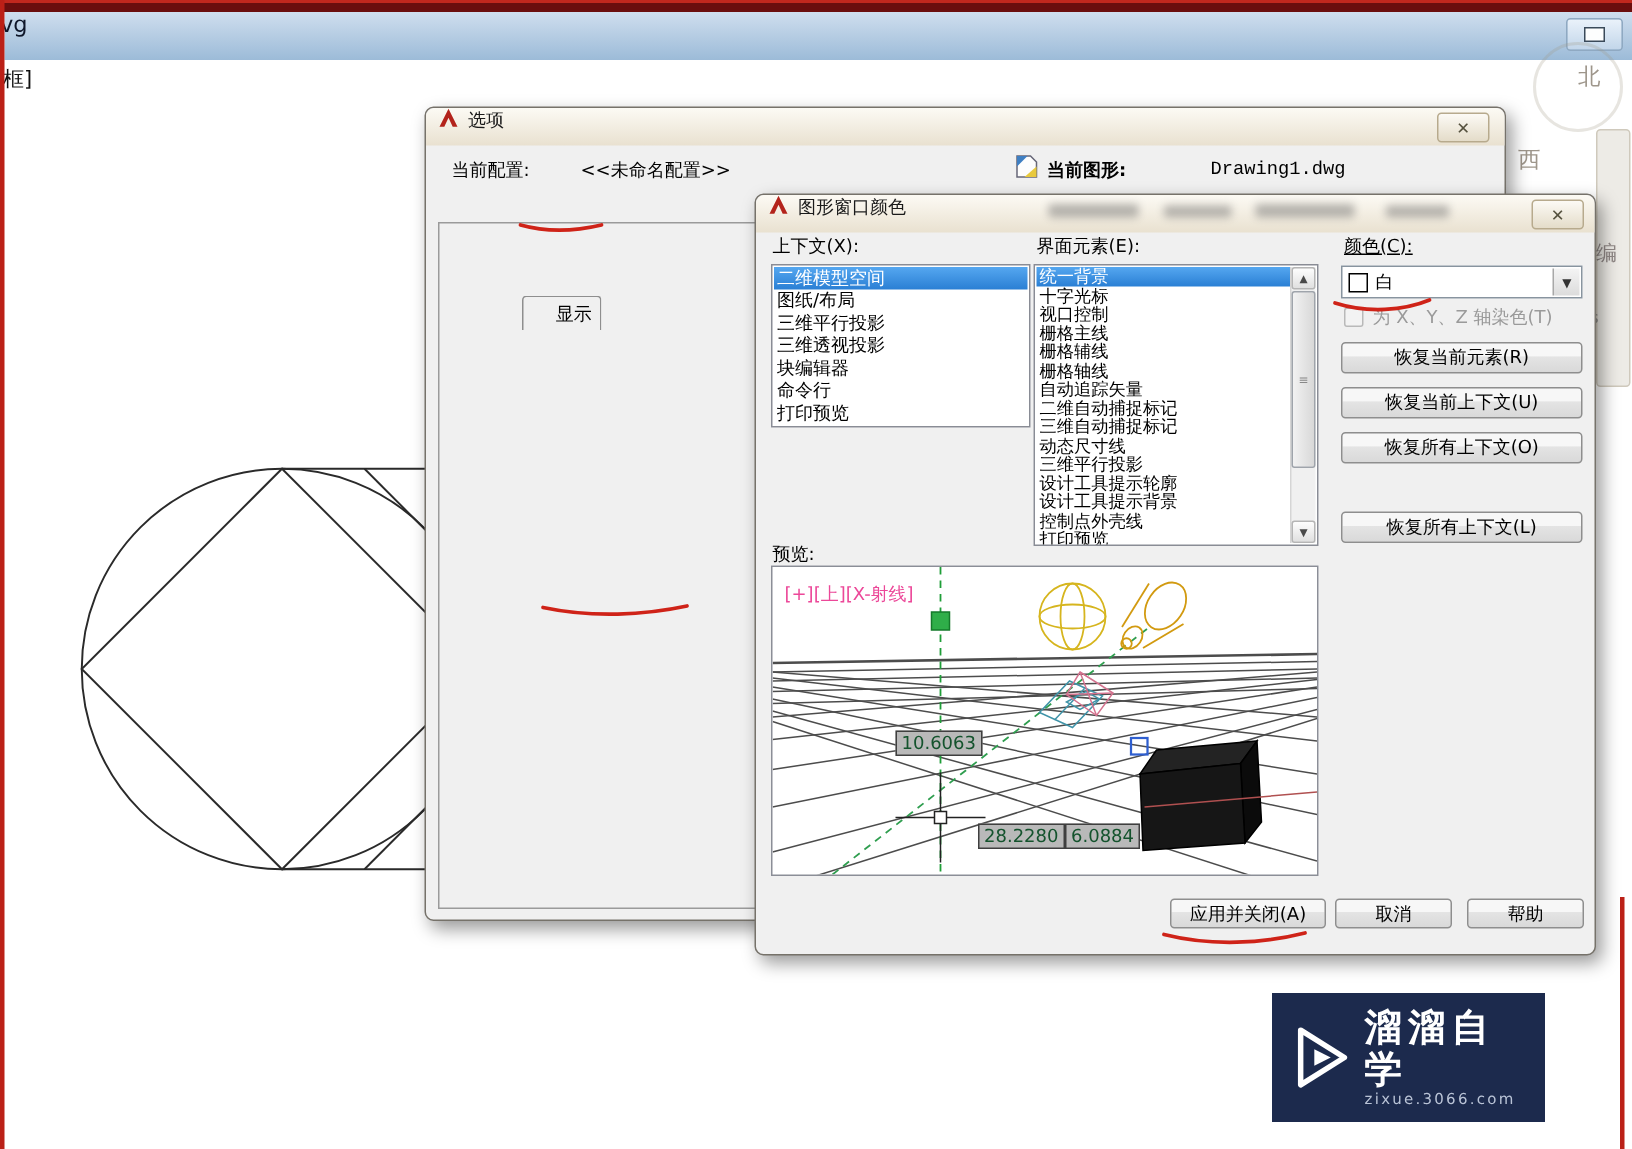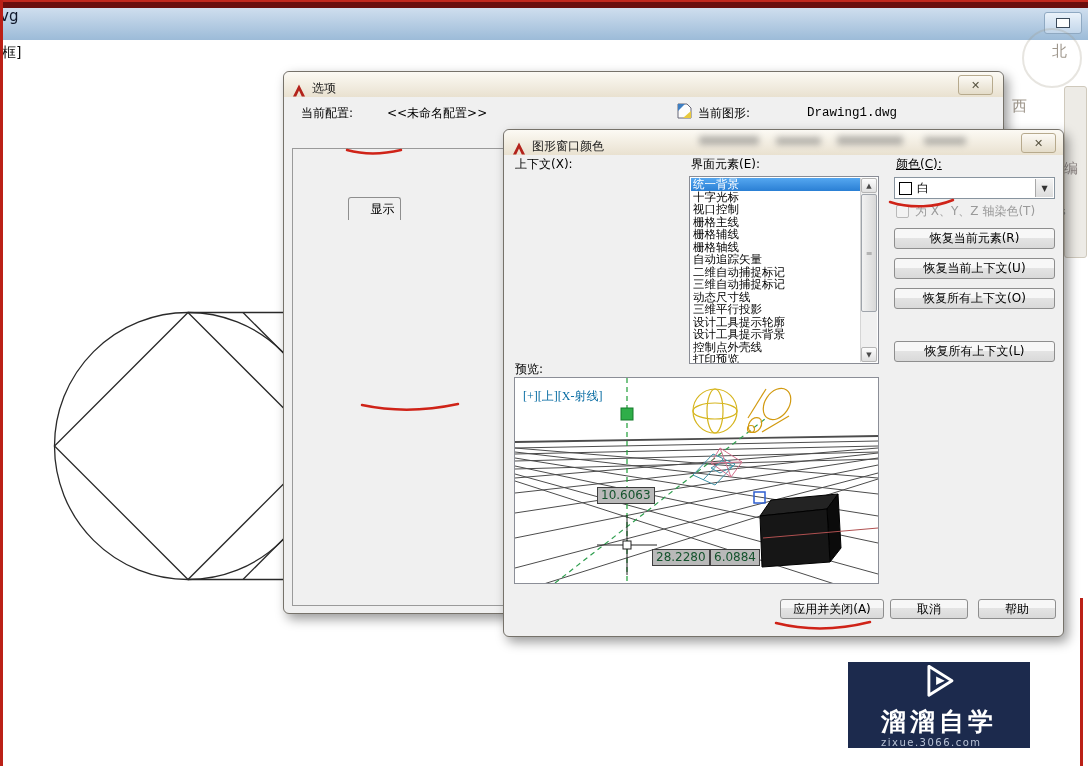--- a/index.html
+++ b/index.html
@@ -18,21 +18,21 @@
   .restore-glyph{width:12px;height:8px;border:1px solid #3a4a5a;background:#fdfefe;}
   .vp-label{left:2px;top:44px;font-size:14px;color:#111;}
   
   .fade{color:rgba(125,115,100,.75);font-size:15px;}
   .fade-circle{left:1022px;top:28px;width:56px;height:56px;border:2px solid rgba(160,150,130,.25);border-radius:50%;}
   .side-strip{left:1064px;top:86px;width:21px;height:170px;background:#edebe6;border:1px solid #cfc9bc;border-radius:3px;}
   
   .dlg{position:absolute;border:1px solid #76726a;border-radius:6px;background:#f0f0f0;
        box-shadow:4px 5px 12px rgba(0,0,0,.4);}
   .tb{position:absolute;left:0;right:0;top:0;height:25px;border-radius:6px 6px 0 0;
-      background:linear-gradient(#fcfaf4,#e9e1d0);display:flex;align-items:flex-end;gap:6px;padding:0 8px;box-sizing:border-box;}
+      background:linear-gradient(#fcfaf4,#e9e1d0);display:flex;align-items:flex-start;gap:6px;padding:0 8px;box-sizing:border-box;}
   .tb-title{font-size:12px;color:#1a1a1a;}
   .closebtn{position:absolute;width:33px;height:18px;border:1px solid #b7aa8d;border-radius:3px;
       background:linear-gradient(#fcfaf5,#e4dcc9);color:#56523f;font-size:11px;font-weight:bold;
       display:flex;align-items:center;justify-content:center;line-height:1;}
   .blurmark{position:absolute;background:#666;opacity:.45;filter:blur(3px);border-radius:2px;}
   
   .grp{position:absolute;border:1px solid #cbcbcb;border-radius:3px;}
   .legend{position:absolute;background:#f0f0f0;padding:0 4px;font-size:12px;}
   .row{position:absolute;height:16px;display:flex;align-items:center;gap:6px;white-space:nowrap;font-size:12px;}
   .cb{display:inline-block;width:13px;height:13px;box-sizing:border-box;border:1px solid #8e8e8e;border-radius:2px;
@@ -55,25 +55,25 @@
   .list{position:absolute;box-sizing:border-box;background:#fff;border:1px solid #898c95;overflow:hidden;padding:1px;}
   .li{height:15px;line-height:15px;padding:0 2px;font-size:12px;white-space:nowrap;}
   .li2{height:12.5px;line-height:12.5px;padding:0 2px;font-size:11.5px;white-space:nowrap;}
   .li.sel,.li2.sel{background:linear-gradient(#55a7f0,#2a7fd4);color:#fff;}
   .sb{position:absolute;top:1px;bottom:1px;right:1px;width:16px;background:#f0f0f0;border-left:1px solid #d5d5d5;}
   .sb-btn{position:absolute;left:0;width:16px;height:15px;box-sizing:border-box;border:1px solid #b5b5b5;border-radius:2px;
       background:linear-gradient(#fdfdfd,#e0e0e0);font-size:7px;color:#4a4a4a;display:flex;align-items:center;justify-content:center;}
   .sb-thumb{position:absolute;left:0;top:16px;width:16px;height:118px;box-sizing:border-box;border:1px solid #9fa4ab;border-radius:2px;
       background:linear-gradient(90deg,#f2f2f2,#d8d8d8);display:flex;align-items:center;justify-content:center;font-size:8px;color:#888;letter-spacing:0;}
   .dim{position:absolute;background:#b9b9b9;border:1px solid #3f3f3f;color:#14532d;font-size:12px;line-height:15px;padding:0 3px;}
-  .preview-tag{position:absolute;left:8px;top:10px;color:#0369a1;font-size:12px;font-family:Liberation Serif, serif;}
+  .preview-tag{position:absolute;left:8px;top:10px;color:#ec4899;font-size:12px;}
   .mono{font-family:"Liberation Mono","DejaVu Sans Mono",monospace;}
   
   .wm{position:absolute;left:848px;top:662px;width:182px;height:86px;background:#1c2a4d;z-index:40;
-      display:flex;align-items:center;padding:0 10px;box-sizing:border-box;gap:8px;flex-direction:column;}
+      display:flex;align-items:center;padding:0 10px;box-sizing:border-box;gap:8px;}
   .wm-brand{color:#fff;font-size:25px;font-weight:bold;letter-spacing:4px;line-height:1.1;}
   .wm-url{color:#b9c3d6;font-size:10px;letter-spacing:1.5px;margin-top:2px;}
   .scribbles{position:absolute;left:0;top:0;z-index:30;pointer-events:none;}
 </style>
 </head>
 <body>
 
 <div class="page">
 
   <div class="abs frame-top"></div>
@@ -113,21 +113,21 @@
         <span>✕</span>
       </div>
 
     <div class="row" style="left:17px;top:33px;">当前配置:</div>
     <div class="row" style="left:103px;top:33px;">&lt;&lt;未命名配置&gt;&gt;</div>
     <svg class="abs" style="left:393px;top:31px;" width="15" height="16">
       <polygon points="1,1 10,1 14,5 14,15 1,15" fill="#fdfdfd" stroke="#667" stroke-width="1"></polygon>
       <polygon points="1,1 8,1 1,8" fill="#3f7fc2"></polygon>
       <polygon points="14,15 14,8 6,15" fill="#e8c93e"></polygon>
     </svg>
-    <div class="row" style="left:414px;top:33px;">当前图形:</div>
+    <div class="row" style="left:414px;top:33px;font-weight:bold;">当前图形:</div>
     <div class="row mono" style="left:523px;top:33px;font-size:12.5px;">Drawing1.dwg</div>
 
     <div class="tab" style="left:16px;width:46px;">文件</div>
     <div class="tab active" style="left:64px;width:53px;">显示</div>
     <div class="tab" style="left:119px;width:83px;">打开和保存</div>
     <div class="tab" style="left:204px;width:58px;">打印</div>
     <div class="panel" style="left:8px;top:76px;width:703px;height:456px;"></div>
 
     <div class="grp" style="left:14px;top:84px;width:372px;height:252px;"></div>
     <div class="legend" style="left:23px;top:77px;">窗口元素</div>
@@ -216,20 +216,29 @@
     <div class="blurmark" style="left:333px;top:6px;width:66px;height:9px;"></div>
     <div class="blurmark" style="left:420px;top:7px;width:42px;height:8px;"></div>
     <div class="closebtn" style="right:7px;top:3px;">
         <span>✕</span>
       </div>
 
     <div class="row" style="left:11px;top:26px;">上下文(X):</div>
     <div class="row" style="left:187px;top:26px;">界面元素(E):</div>
     <div class="row" style="left:392px;top:26px;text-decoration:underline;">颜色(C):</div>
 
+    <div class="list" style="left:10px;top:46px;width:173px;height:109px;">
+      <div class="li sel">二维模型空间</div>
+      <div class="li">图纸/布局</div>
+      <div class="li">三维平行投影</div>
+      <div class="li">三维透视投影</div>
+      <div class="li">块编辑器</div>
+      <div class="li">命令行</div>
+      <div class="li">打印预览</div>
+    </div>
 
     <div class="list" style="left:185px;top:46px;width:190px;height:188px;padding-right:18px;">
       <div class="li2 sel">统一背景</div>
       <div class="li2">十字光标</div>
       <div class="li2">视口控制</div>
       <div class="li2">栅格主线</div>
       <div class="li2">栅格辅线</div>
       <div class="li2">栅格轴线</div>
       <div class="li2">自动追踪矢量</div>
       <div class="li2">二维自动捕捉标记</div>

